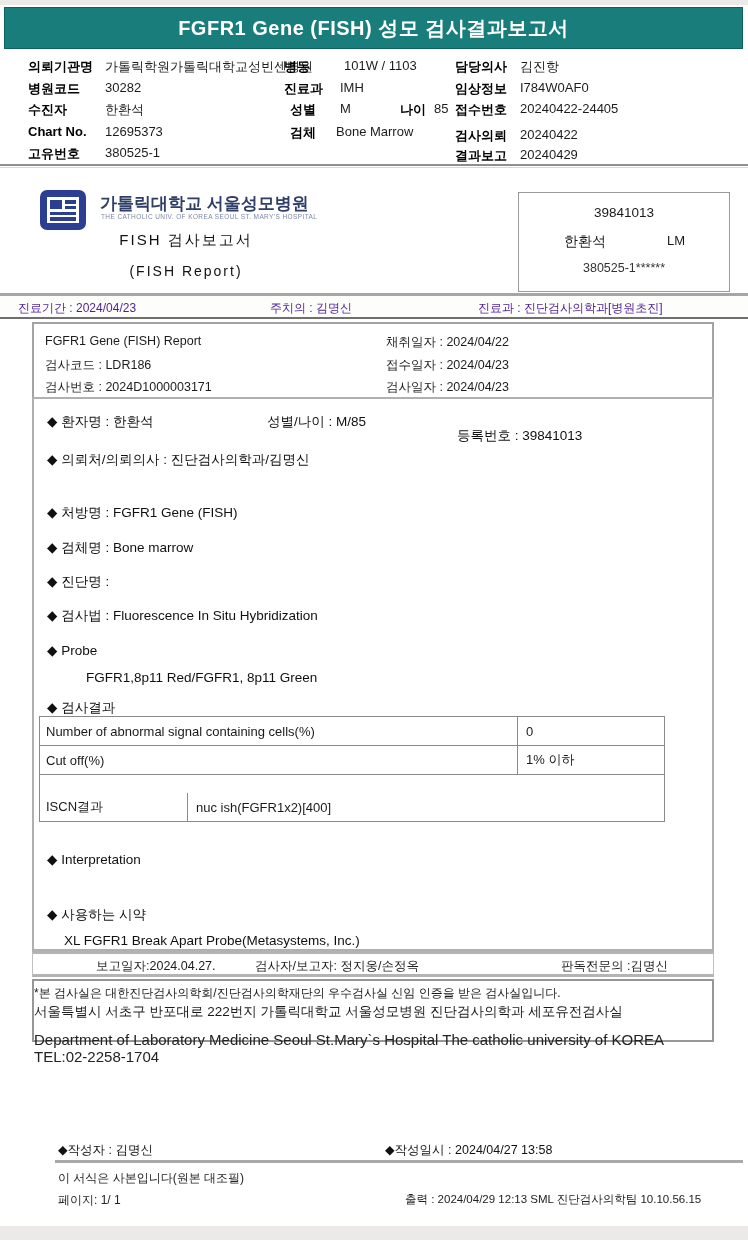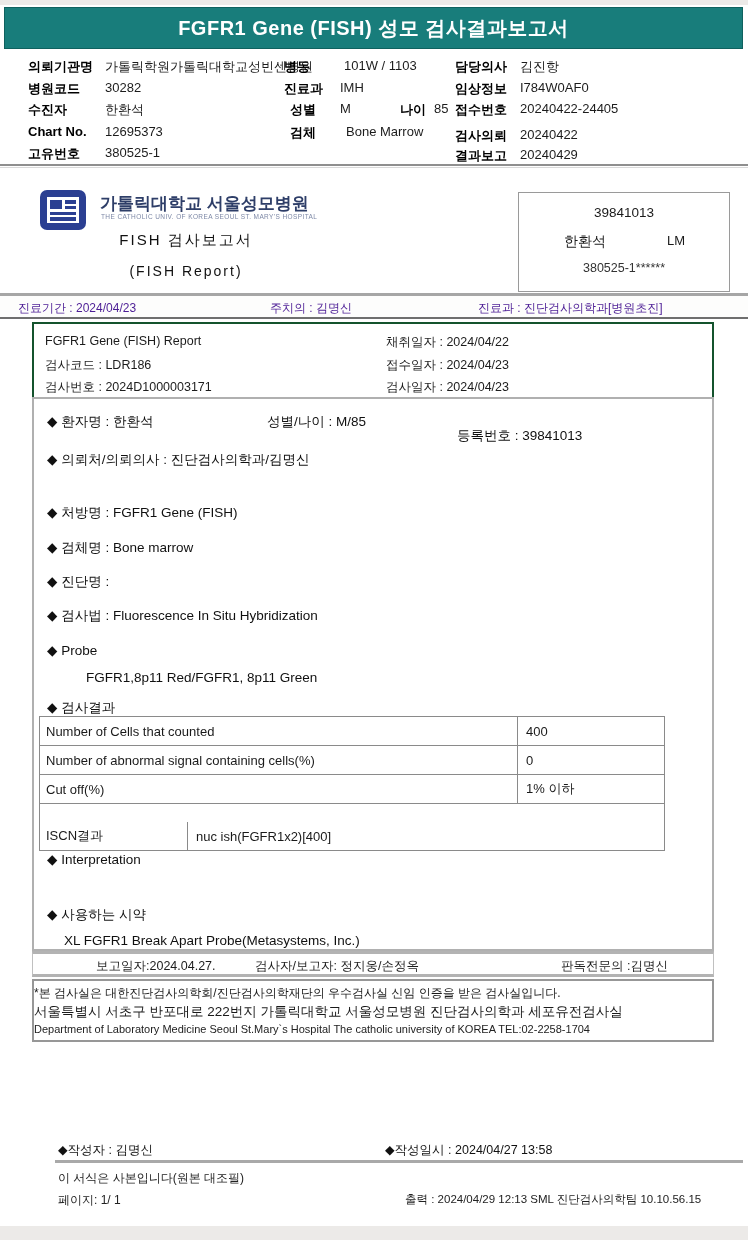--- a/index.html
+++ b/index.html
@@ -27,21 +27,21 @@
          box-sizing:border-box;background:#fff;}
   .idbox .num{position:absolute;left:0;top:12px;width:100%;text-align:center;font-size:13.5px;}
   .idbox .nm{position:absolute;left:45px;top:40px;font-size:14px;}
   .idbox .lm{position:absolute;left:148px;top:40px;font-size:13px;}
   .idbox .masked{position:absolute;left:0;top:68px;width:100%;text-align:center;font-size:12.5px;color:#333;}
   
   .visitbar{position:absolute;left:0;top:293px;width:748px;height:21px;border-top:3px solid #a6a6a6;
             border-bottom:2px solid #6f6f6f;box-sizing:content-box;background:#fdfdfc;}
   .visitbar span{position:absolute;top:4px;font-size:12px;color:#4c1d95;}
   
-  .boxA{position:absolute;left:32px;top:322px;width:682px;height:83px;border:2px solid #14532d;box-sizing:border-box;background:#fff;}
+  .boxA{position:absolute;left:32px;top:322px;width:682px;height:83px;border:2px solid #a3a3a3;box-sizing:border-box;background:#fff;}
   .boxB{position:absolute;left:32px;top:397px;width:682px;height:554px;border:2px solid #b0b0b0;box-sizing:border-box;background:#fff;}
   .boxA span{position:absolute;font-size:12.5px;color:#1c1c1c;}
   .item{position:absolute;font-size:13.5px;color:#101010;}
   .sub{position:absolute;font-size:13.5px;color:#101010;}
   .small{font-size:11px;color:#222;}
   
   .rtable{position:absolute;left:5px;top:317px;width:624px;border:1px solid #8a8a8a;}
   .rrow{display:flex;height:28px;border-bottom:1px solid #8a8a8a;align-items:center;background:#fff;}
   .rrow:last-child{border-bottom:none;margin-top:18px;}
   .rc1{width:478px;border-right:1px solid #8a8a8a;padding-left:6px;font-size:13px;height:100%;display:flex;align-items:center;box-sizing:border-box;}
@@ -50,21 +50,21 @@
   
   .signbar{position:absolute;left:32px;top:951px;width:682px;height:26px;border-top:3px solid #b3b3b3;
            border-bottom:3px solid #b3b3b3;border-left:1px solid #c0c0c0;border-right:1px solid #c0c0c0;
            box-sizing:border-box;background:#fff;}
   .signbar span{position:absolute;top:4px;font-size:12.5px;color:#1c1c1c;}
   
   .footbox{position:absolute;left:32px;top:979px;width:682px;height:63px;border:2px solid #979797;
            box-sizing:border-box;background:#fff;text-align:left;}
   .footbox .f1{font-size:12px;margin-top:4px;}
   .footbox .f2{font-size:13.5px;margin-top:1px;}
-  .footbox .f3{font-size:11px;margin-top:2px;color:#222;}
+  .footbox .f3{font-size:15px;margin-top:10px;color:#222;}
   
   .meta{position:absolute;font-size:12.5px;color:#111;}
   .hr2{position:absolute;left:55px;top:1160px;width:688px;height:3px;background:#a9a9a9;}
   .metasmall{position:absolute;font-size:12px;color:#222;}
 </style>
 </head>
 <body>
 
 <div id="page">
 
@@ -94,21 +94,21 @@
     <span class="abs lbl" style="left:290px;top:101px">성별</span>
     <span class="abs val" style="left:340px;top:101px">M</span>
     <span class="abs lbl" style="left:400px;top:101px">나이</span>
     <span class="abs val" style="left:434px;top:101px">85</span>
     <span class="abs lbl" style="left:455px;top:101px">접수번호</span>
     <span class="abs val" style="left:520px;top:101px">20240422-24405</span>
 
     <span class="abs lbl" style="left:28px;top:124px">Chart No.</span>
     <span class="abs val" style="left:105px;top:124px">12695373</span>
     <span class="abs lbl" style="left:290px;top:124px">검체</span>
-    <span class="abs val" style="left:346px;top:124px">Bone Marrow</span>
+    <span class="abs val" style="left:336px;top:124px">Bone Marrow</span>
     <span class="abs lbl" style="left:455px;top:127px">검사의뢰</span>
     <span class="abs val" style="left:520px;top:127px">20240422</span>
 
     <span class="abs lbl" style="left:28px;top:145px">고유번호</span>
     <span class="abs val" style="left:105px;top:145px">380525-1</span>
     <span class="abs lbl" style="left:455px;top:147px">결과보고</span>
     <span class="abs val" style="left:520px;top:147px">20240429</span>
   </div>
 
   <div class="hr1"></div>
@@ -163,24 +163,20 @@
     <span class="item" style="left:13px;top:52px">◆ 의뢰처/의뢰의사 : 진단검사의학과/김명신</span>
     <span class="item" style="left:13px;top:105px">◆ 처방명 : FGFR1 Gene (FISH)</span>
     <span class="item" style="left:13px;top:140px">◆ 검체명 : Bone marrow</span>
     <span class="item" style="left:13px;top:174px">◆ 진단명 :</span>
     <span class="item" style="left:13px;top:208px">◆ 검사법 : Fluorescence In Situ Hybridization</span>
     <span class="item" style="left:13px;top:243px">◆ Probe</span>
     <span class="sub" style="left:52px;top:271px">FGFR1,8p11 Red/FGFR1, 8p11 Green</span>
     <span class="item" style="left:13px;top:300px">◆ 검사결과</span>
 
     <div class="rtable">
-      <div class="rrow">
-        <div class="rc1">Number of Cells that counted</div>
-        <div class="rc2">400</div>
-      </div>
       <div class="rrow">
         <div class="rc1">Number of abnormal signal containing cells(%)</div>
         <div class="rc2">0</div>
       </div>
       <div class="rrow">
         <div class="rc1">Cut off(%)</div>
         <div class="rc2">1% 이하</div>
       </div>
       <div class="rrow">
         <div class="rc1b">ISCN결과</div>

